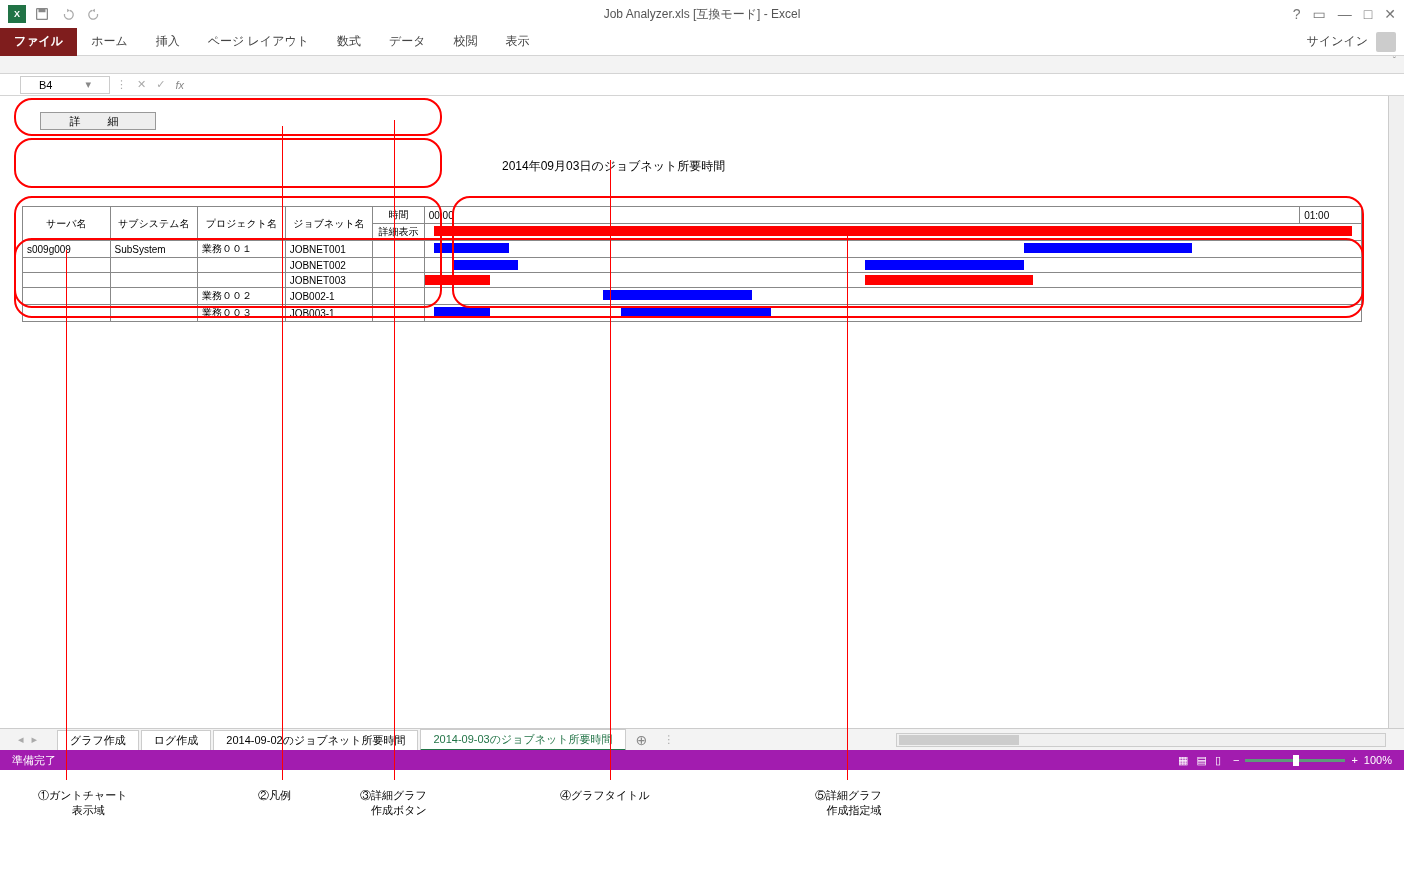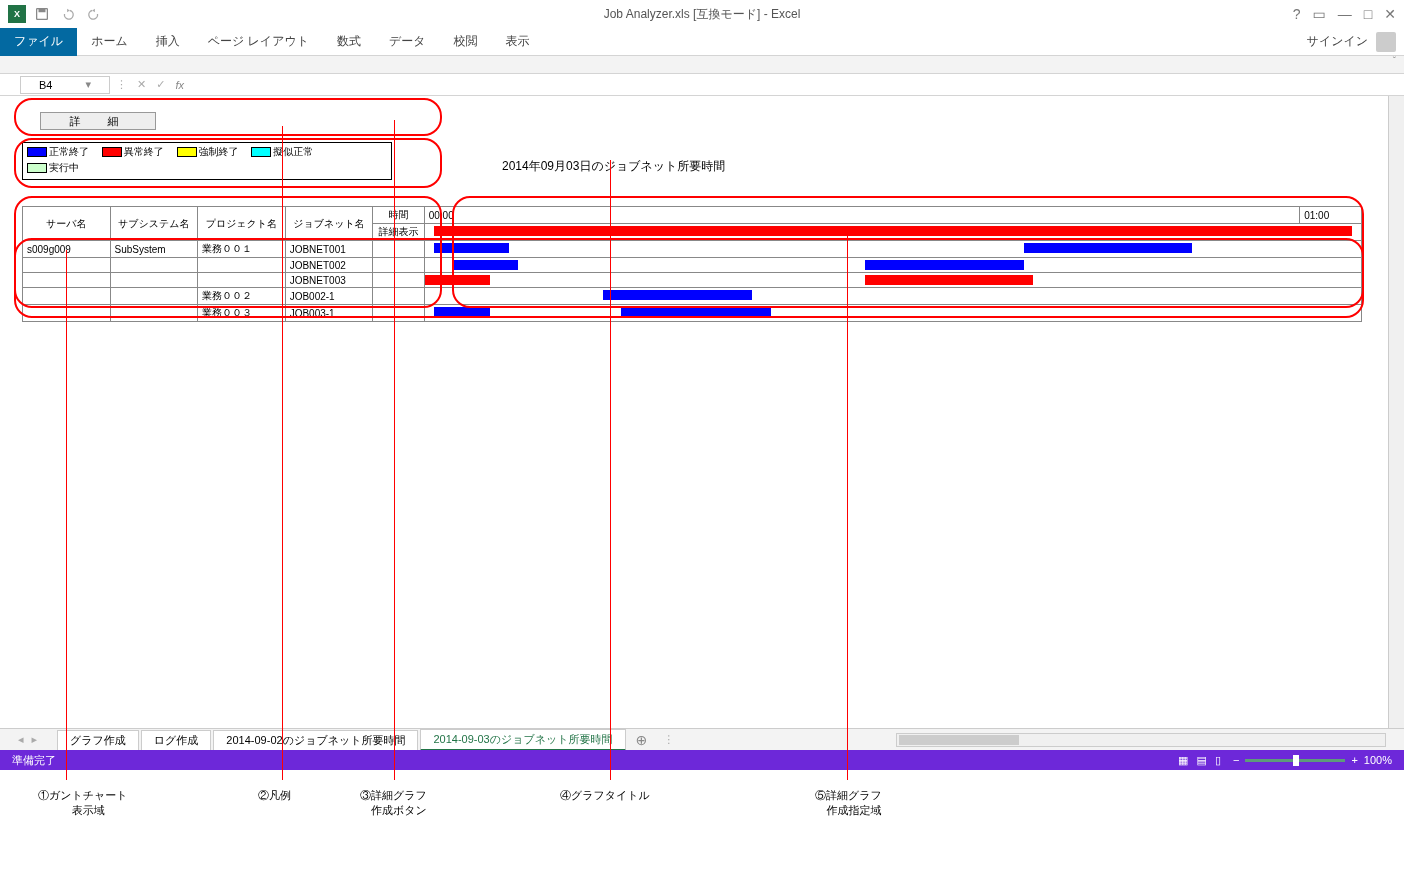--- a/index.html
+++ b/index.html
@@ -7,21 +7,21 @@
     .titlebar { height: 28px; background: #fff; display: flex; align-items: center; padding: 0 8px; position: relative; }
     .titlebar-left { display: flex; align-items: center; gap: 6px; }
     .excel-icon { width: 18px; height: 18px; background: #217346; color: #fff; display: flex; align-items: center; justify-content: center; font-size: 9px; font-weight: bold; }
     .qat-btn { width: 20px; height: 20px; display: flex; align-items: center; justify-content: center; cursor: pointer; color: #666; }
     .qat-btn svg { width: 14px; height: 14px; }
     .title-center { position: absolute; left: 50%; transform: translateX(-50%); font-size: 12px; color: #555; text-align: right; }
     .titlebar-right { position: absolute; right: 8px; display: flex; gap: 12px; align-items: center; color: #777; }
     .titlebar-right span { cursor: pointer; font-size: 14px; }
     .ribbon-tabs { height: 28px; background: #fff; display: flex; align-items: center; border-bottom: 1px solid #d4d4d4; position: relative; }
     .ribbon-tab { padding: 0 14px; height: 28px; display: flex; align-items: center; font-size: 12px; color: #444; cursor: pointer; }
-    .ribbon-tab.active { background: #0369a1; color: #fff; }
+    .ribbon-tab.active { background: #7f1d1d; color: #fff; font-weight: bold; }
     .signin { position: absolute; right: 8px; font-size: 12px; color: #444; display: flex; align-items: center; gap: 8px; }
     .avatar { width: 20px; height: 20px; background: #ccc; border-radius: 2px; }
     .ribbon-body { height: 18px; background: #f3f3f3; border-bottom: 1px solid #d4d4d4; position: relative; }
     .collapse-ribbon { position: absolute; right: 8px; top: 0; font-size: 10px; color: #888; cursor: pointer; }
     .formula-bar { height: 22px; display: flex; align-items: center; border-bottom: 1px solid #d4d4d4; padding: 0 20px; gap: 6px; }
     .name-box { width: 90px; height: 18px; border: 1px solid #ccc; padding: 0 18px; font-size: 11px; display: flex; align-items: center; justify-content: space-between; }
     .fx-controls { display: flex; gap: 10px; color: #aaa; align-items: center; }
     .fx-label { font-style: italic; font-size: 11px; color: #888; }
     .sheet-area { position: relative; width: 1380px; height: 632px; background: #fff; margin-left: 2px; }
     .detail-btn { position: absolute; left: 38px; top: 16px; width: 116px; height: 18px; background: #eee; border: 1px solid #999; font-size: 11px; text-align: center; line-height: 16px; cursor: pointer; letter-spacing: 8px; }
@@ -41,21 +41,21 @@
     .annot-line { position: absolute; width: 1px; background: #ff0000; }
     .annot-label { position: absolute; font-size: 11px; color: #000; text-align: center; }
     .sheet-tabs { height: 22px; display: flex; align-items: center; border-top: 1px solid #ccc; background: #f3f3f3; font-size: 11px; position: relative; }
     .tab-nav { display: flex; gap: 8px; padding: 0 18px; color: #aaa; }
     .tab-nav span { cursor: pointer; }
     .sheet-tab { padding: 2px 12px; border: 1px solid #ccc; border-bottom: none; background: #fff; cursor: pointer; margin-left: 2px; }
     .sheet-tab.active { border-bottom: 2px solid #217346; color: #217346; }
     .add-sheet { padding: 0 10px; color: #888; cursor: pointer; font-size: 14px; }
     .hscroll { position: absolute; right: 18px; width: 490px; height: 14px; background: #f0f0f0; border: 1px solid #ccc; }
     .hscroll-thumb { position: absolute; left: 2px; width: 120px; height: 10px; top: 1px; background: #ccc; }
-    .status-bar { height: 20px; background: #6d28d9; display: flex; align-items: center; padding: 4px 12px; color: #fff; font-size: 11px; position: relative; }
+    .status-bar { height: 20px; background: #a21caf; display: flex; align-items: center; padding: 4px 12px; color: #fff; font-size: 11px; position: relative; }
     .status-right { position: absolute; right: 12px; display: flex; align-items: center; gap: 12px; }
     .view-icons { display: flex; gap: 8px; }
     .view-icons span { cursor: pointer; }
     .zoom { display: flex; align-items: center; gap: 6px; }
     .zoom-slider { width: 100px; height: 3px; background: #5d9b7a; position: relative; }
     .zoom-thumb { position: absolute; left: 48px; top: -4px; width: 6px; height: 11px; background: #fff; }
     .vscroll { position: absolute; right: 0; top: 96px; width: 16px; height: 636px; background: #f0f0f0; border-left: 1px solid #ccc; }
     .bottom-white { height: 114px; background: #fff; position: relative; }
   </style>
 </head>
@@ -120,43 +120,20 @@
     <span>⋮</span>
     <span>✕</span>
     <span>✓</span>
     <span class="fx-label">fx</span>
   </div>
 </div>
 
 <div class="sheet-area">
   <div class="detail-btn">詳　細</div>
 
-  <div class="legend-box">
-    <span class="legend-item">
-        <span class="leg-swatch" style="background:#0000ff"></span>
-        <span>正常終了</span>
-      </span>
-    <span class="legend-item">
-        <span class="leg-swatch" style="background:#ff0000"></span>
-        <span>異常終了</span>
-      </span>
-    <span class="legend-item">
-        <span class="leg-swatch" style="background:#ffff00"></span>
-        <span>強制終了</span>
-      </span>
-    <span class="legend-item">
-        <span class="leg-swatch" style="background:#00ffff"></span>
-        <span>擬似正常</span>
-      </span>
-    <br>
-    <span class="legend-item">
-        <span class="leg-swatch" style="background:#ccffcc"></span>
-        <span>実行中</span>
-      </span>
-  </div>
 
   <div class="chart-title">2014年09月03日のジョブネット所要時間</div>
 
   <table class="grid-table">
     <tbody>
         <tr>
       <th rowspan="2" class="col-server">サーバ名</th>
       <th rowspan="2" class="col-sub">サブシステム名</th>
       <th rowspan="2" class="col-proj">プロジェクト名</th>
       <th rowspan="2" class="col-jobnet">ジョブネット名</th>

